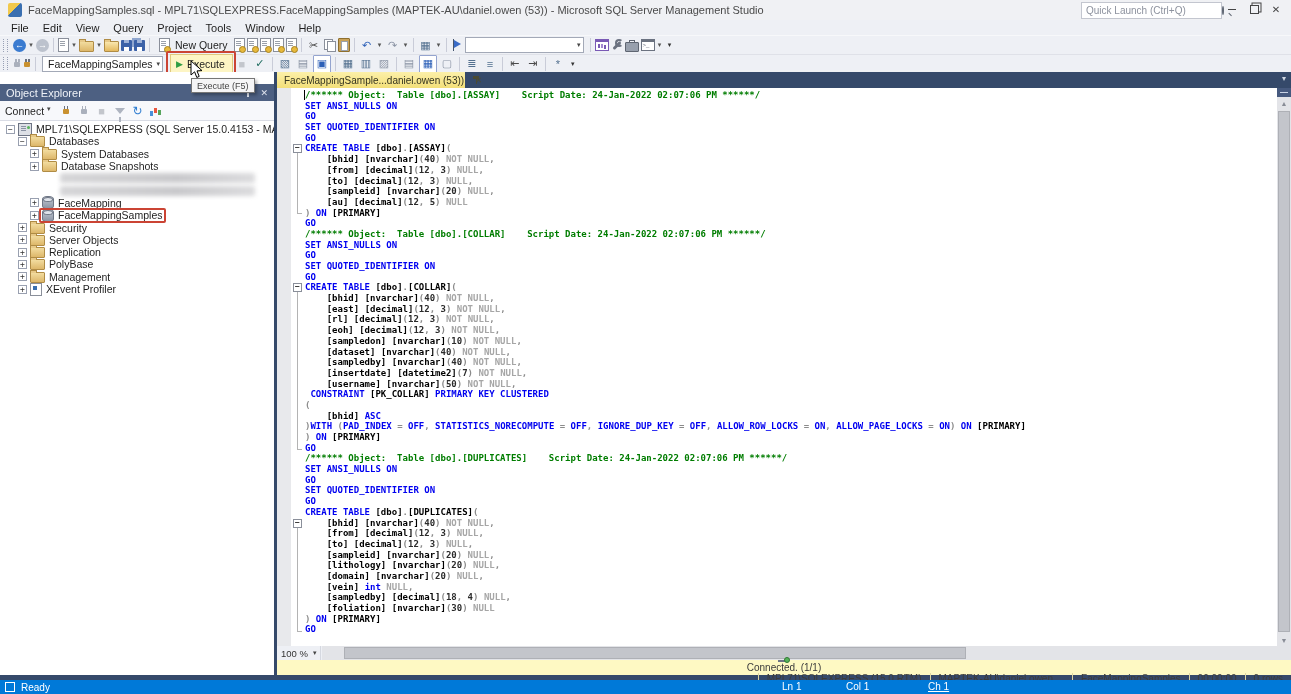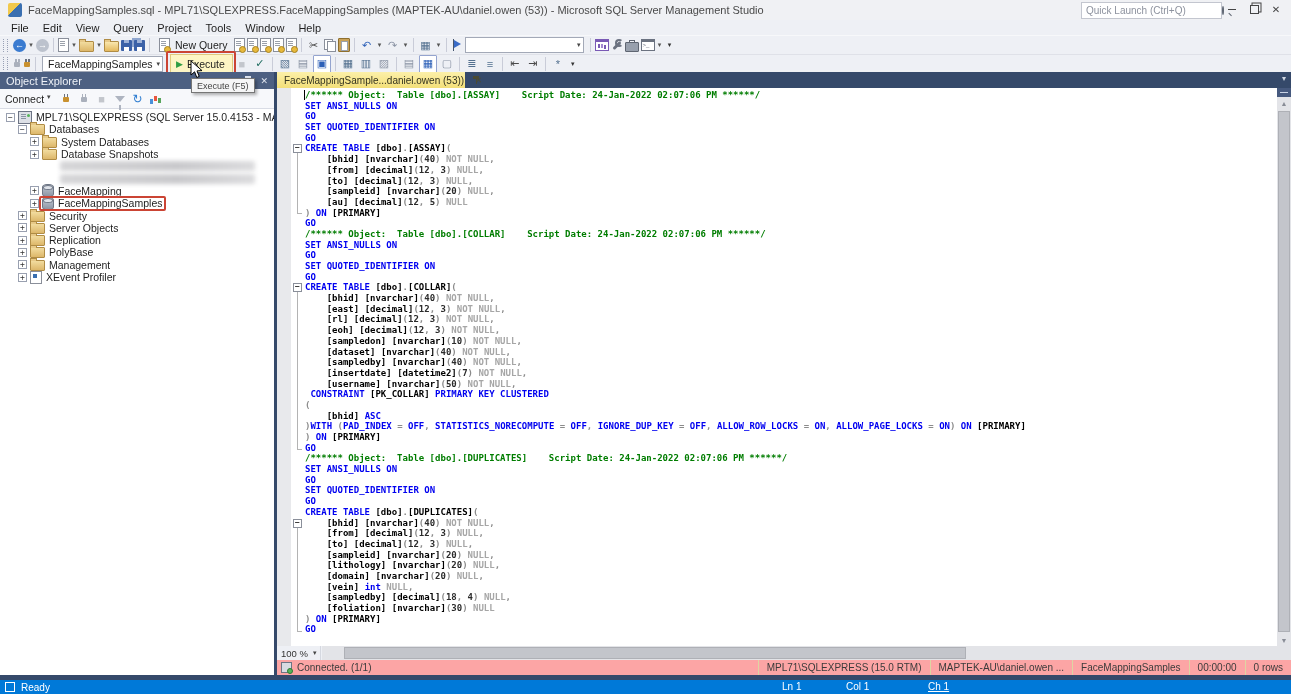--- a/index.html
+++ b/index.html
@@ -69,21 +69,21 @@
   .tbtn-label{font-size:10.5px;color:#1e1e1e;margin-left:4px;white-space:nowrap;}
   .combo{display:inline-flex;align-items:center;justify-content:space-between;background:#fff;border:1px solid #a3a9b7;height:14px;margin:0 3px;padding:0 2px 0 5px;}
   .combo-val{font-size:10.5px;color:#1e1e1e;white-space:nowrap;}
   .combo-caret{font-size:7px;color:#444;margin-left:4px;}
   .exe-wrap{position:relative;display:inline-flex;margin-left:4px;}
   .exe{display:inline-flex;align-items:center;height:17px;padding:0 7px 0 5px;background:#fdf5c4;border:1px solid #e0c97e;font-size:10.5px;color:#1e1e1e;}
   .exe .play{color:#2f9e44;font-size:9px;margin-right:4px;}
   .annot-exe{position:absolute;left:-4px;top:-3px;right:-3px;bottom:-3px;border:2px solid #cb4434;border-radius:2px;pointer-events:none;}
   
   .oe{position:absolute;left:0;top:72px;width:274px;height:603px;background:#fff;display:flex;flex-direction:column;}
-  .oe-head{height:17px;background:#4d6082;color:#eef1f7;font-size:11px;display:flex;align-items:center;padding:0 4px 0 6px;flex:0 0 auto;}
+  .oe-head{height:17px;background:#4d6082;color:#eef1f7;font-size:11px;display:flex;align-items:center;padding:0 4px 0 6px;flex:0 0 auto;margin-top:12px;}
   .oe-head-sp{flex:1;}
   .pin{width:9px;height:11px;position:relative;margin-right:8px;}
   .pin::before{content:"";position:absolute;left:4px;top:1px;width:1.5px;height:9px;background:#dfe4ee;}
   .pin::after{content:"";position:absolute;left:1.5px;top:1px;width:6px;height:3px;background:#dfe4ee;}
   .oe-x{color:#dfe4ee;font-size:9px;margin-right:2px;}
   .oe-toolbar{height:19px;border-bottom:1px solid #d9dce5;background:#f7f8fb;display:flex;align-items:center;padding-left:5px;flex:0 0 auto;}
   .oe-connect{font-size:10.5px;color:#1e1e1e;display:inline-flex;align-items:flex-start;margin-right:6px;}
   .oe-connect .combo-caret{margin-left:3px;}
   .oe-tbi{width:16px;height:16px;display:inline-flex;align-items:center;justify-content:center;margin:0 1px;font-size:11px;}
   .refresh{color:#2e7dd1;font-size:12px;}
@@ -131,21 +131,21 @@
   .vs-split{position:absolute;left:0;right:0;top:0;height:9px;background:#46597e;}
   .vs-split::after{content:"";position:absolute;left:3px;right:3px;top:4px;height:1px;background:#c8d2e4;}
   .vs-up,.vs-down{position:absolute;left:0;right:0;height:12px;display:flex;align-items:center;justify-content:center;font-size:7px;color:#888c96;}
   .vs-up{top:9px;} .vs-down{bottom:0;}
   .vs-thumb{position:absolute;left:1px;right:1px;top:23px;bottom:14px;background:#c3c5cb;border:1px solid #aeb0b6;}
   .ebottom{position:absolute;left:0;top:574px;right:0;height:14px;background:#eef0f5;display:flex;align-items:center;}
   .zoomctl{display:inline-flex;align-items:center;font-size:9.5px;color:#333;padding:0 4px;border-right:1px solid #d5d8e0;height:100%;}
   .zoomctl .combo-caret{margin-left:5px;}
   .hscroll{flex:1;position:relative;height:100%;background:#e3e4e8;margin-left:1px;}
   .hthumb{position:absolute;left:22px;top:1px;bottom:1px;width:620px;background:#c3c5cb;border:1px solid #aeb0b6;}
-  .qstatus{position:absolute;left:0;top:588px;right:0;height:15px;background:#fca5a5;display:flex;align-items:center;font-size:10px;color:#3b3b3b;}
+  .qstatus{position:absolute;left:0;top:588px;right:0;height:15px;background:#fef9c3;display:flex;align-items:center;font-size:10px;color:#3b3b3b;flex-direction:column;}
   .conn-ico{width:9px;height:9px;margin:0 5px 0 4px;background:#d8dbe2;border:1px solid #6d7484;position:relative;}
   .conn-ico::after{content:"";position:absolute;right:-2px;bottom:-2px;width:4px;height:4px;border-radius:50%;background:#57b35a;border:1px solid #2f7a33;}
   .qright{margin-left:auto;display:flex;align-items:center;height:100%;}
   .qseg{padding:0 8px;display:flex;align-items:center;height:100%;border-left:1px solid #ddd5a2;white-space:nowrap;}
   
   .statusbar{position:absolute;left:0;top:680px;width:100%;height:14px;background:#0079d8;color:#fff;font-size:10px;display:flex;align-items:center;}
   .sb-ico{width:8px;height:8px;border:1px solid #fff;margin:0 6px 0 5px;}
   .sb-item{position:absolute;top:1px;}
   .sb-ln{left:782px;} .sb-col{left:846px;} .sb-ch{left:928px;text-decoration:underline;} .sb-ins{left:996px;margin-top:44px;}
   

